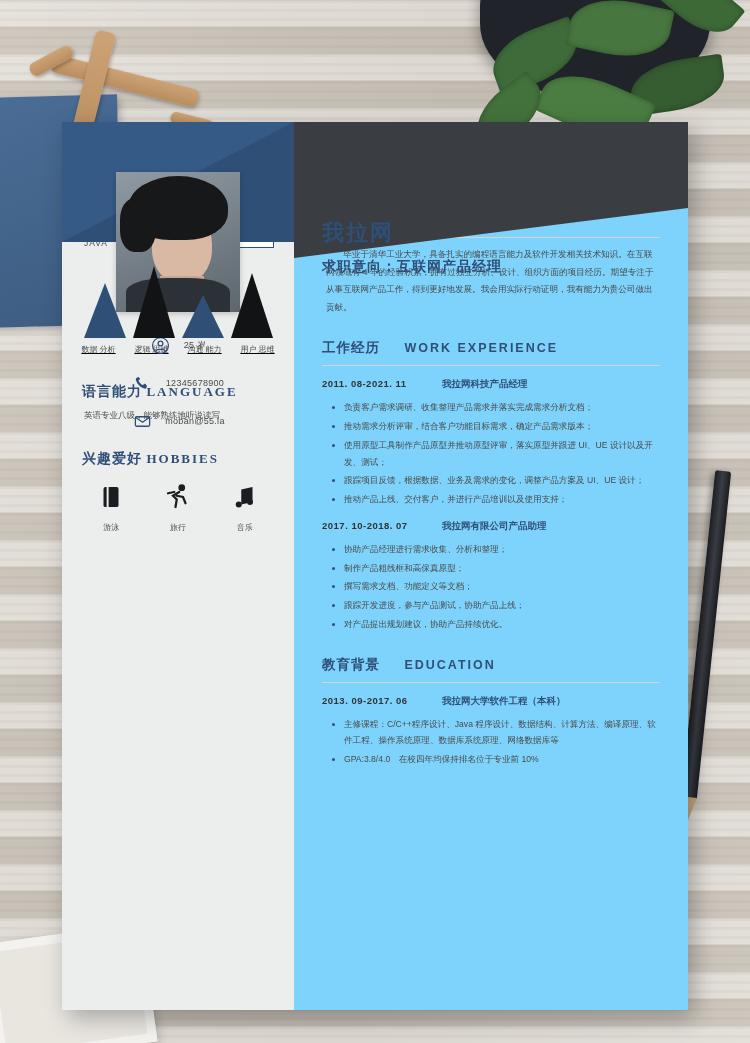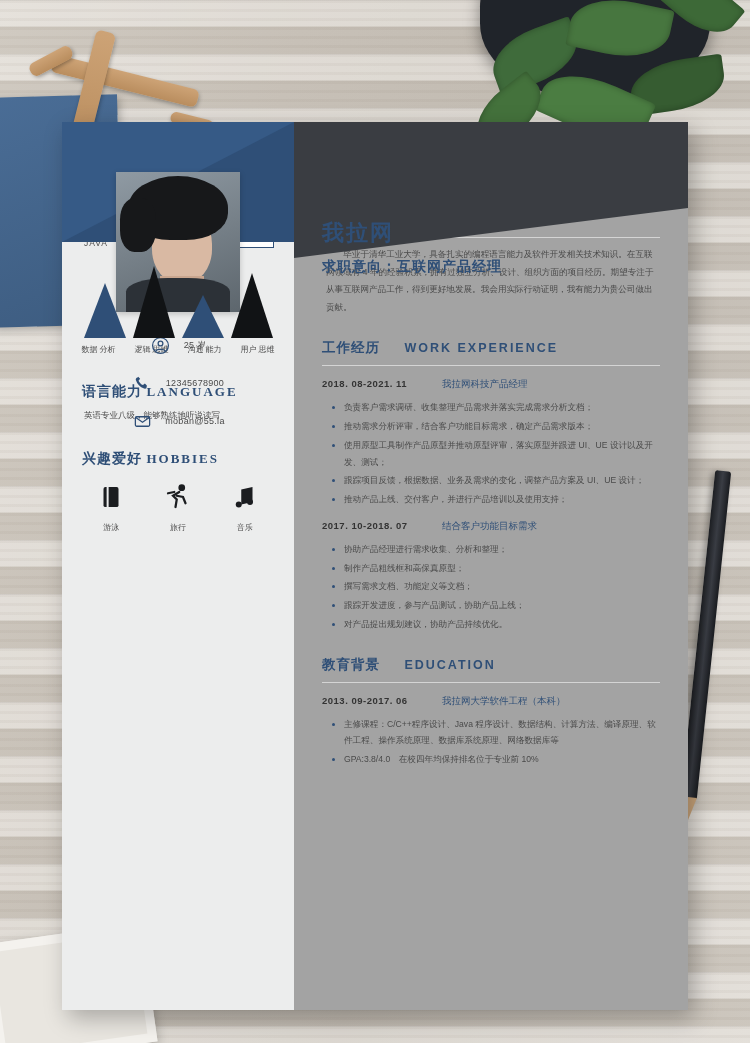--- a/index.html
+++ b/index.html
@@ -120,48 +120,48 @@
   .l-head .en{ font-size:13px; font-weight:bold; color:#2f4f77; letter-spacing:2px; margin-left:0;font-family:Liberation Serif, serif; }
   
   #skills{ padding:10px 20px 0 22px; }
   .sk-row{ display:flex; align-items:center; margin-bottom:9px; }
   .sk-name{ width:54px; font-size:8.5px; color:#4a4a4a; letter-spacing:1px; }
   .sk-track{ flex:1; height:11px; border:1px solid #2f4f77; background:#fff; padding:1px; }
   .sk-fill{ height:100%; background:#2f4f77; }
   
   #mountains{ position:relative; height:76px; margin:14px 18px 0 18px; }
   .mtn{ position:absolute; bottom:0; width:0;height:0; border-left-style:solid; border-right-style:solid; border-left-color:transparent; border-right-color:transparent; }
-  #mtn-labels{ display:flex; margin:6px 10px 0 10px; }
+  #mtn-labels{ display:flex; margin:6px 10px 0 10px;text-decoration:underline; }
   .mtn-lab{ flex:1; text-align:center; font-size:8px; color:#4a4a4a; line-height:1.5; }
   
   #lang-text{ padding:8px 20px 0 22px; font-size:8.5px; color:#4a4a4a; line-height:1.6; }
   
   #hobbies{ display:flex; margin:14px 16px 0 16px; }
   .hb{ flex:1; text-align:center; }
   .hb svg{ width:30px;height:30px; }
   .hb-lab{ font-size:8px; color:#4a4a4a; margin-top:6px; }
   
-  #right-col{ flex:1; position:relative; background:#a3a3a3; }
+  #right-col{ flex:1; position:relative; background:#7dd3fc; }
   #dark-band{
     position:absolute; left:0; top:0; width:394px; height:136px;
     background:#3a3d42;
     clip-path:polygon(0 0, 394px 0, 394px 86px, 0 136px);
   }
   #name-block{ position:absolute; left:28px; top:96px; }
   #name{ font-size:22px; font-weight:bold; color:#2f4f77; letter-spacing:2px; }
   #job{ font-size:14px; font-weight:bold; color:#2f4f77; margin-top:10px; letter-spacing:1px; }
   .r-sec{ padding:0 28px; }
   .r-head{ margin-top:22px; margin-bottom:6px; }
   .r-head .cn{ font-size:13.5px; font-weight:bold; color:#2f4f77; letter-spacing:1px; }
   .r-head .en{ font-size:12.5px; font-weight:bold; color:#2f4f77; letter-spacing:2px; margin-left:20px; }
   .hr{ height:1px; background:#d4d4d4; margin:8px 28px 0 28px; }
   .para{ font-size:8.6px; color:#4a4a4a; line-height:2.05; text-indent:2em; padding:8px 4px 0 4px; }
   .job-row{ display:flex; margin-top:12px; }
   .job-date{ width:120px; font-size:9.5px; font-weight:bold; color:#333; letter-spacing:.5px; }
-  .job-title{ font-size:9.5px; font-weight:normal; color:#2f4f77; }
+  .job-title{ font-size:9.5px; font-weight:bold; color:#2f4f77; }
   ul.bul{ margin:8px 0 0 0; padding-left:22px; }
   ul.bul li{ font-size:8.6px; color:#4a4a4a; line-height:1.95; margin-bottom:2px; }
   ul.bul li::marker{ color:#2f4f77; font-size:9px; }
 </style>
 </head>
 <body>
 
 <div id="desk"></div>
 <div id="blue-board"></div>
 <div id="plate"></div>
@@ -332,35 +332,35 @@
     <div class="r-sec">
       <div class="r-head">
         <span class="cn">工作经历</span>
         <span class="en">WORK EXPERIENCE</span>
       </div>
     </div>
     <div class="hr"></div>
     <div class="r-sec">
       <div>
         <div class="job-row">
-          <div class="job-date">2018. 08-2021. 11</div>
+          <div class="job-date">2011. 08-2021. 11</div>
           <div class="job-title">我拉网科技产品经理</div>
         </div>
         <ul class="bul">
           <li>负责客户需求调研、收集整理产品需求并落实完成需求分析文档；</li>
           <li>推动需求分析评审，结合客户功能目标需求，确定产品需求版本；</li>
           <li>使用原型工具制作产品原型并推动原型评审，落实原型并跟进 UI、UE 设计以及开发、测试；</li>
           <li>跟踪项目反馈，根据数据、业务及需求的变化，调整产品方案及 UI、UE 设计；</li>
           <li>推动产品上线、交付客户，并进行产品培训以及使用支持；</li>
         </ul>
       </div>
       <div>
         <div class="job-row">
           <div class="job-date">2017. 10-2018. 07</div>
-          <div class="job-title">结合客户功能目标需求</div>
+          <div class="job-title">我拉网有限公司产品助理</div>
         </div>
         <ul class="bul">
           <li>协助产品经理进行需求收集、分析和整理；</li>
           <li>制作产品粗线框和高保真原型；</li>
           <li>撰写需求文档、功能定义等文档；</li>
           <li>跟踪开发进度，参与产品测试，协助产品上线；</li>
           <li>对产品提出规划建议，协助产品持续优化。</li>
         </ul>
       </div>
     </div>

